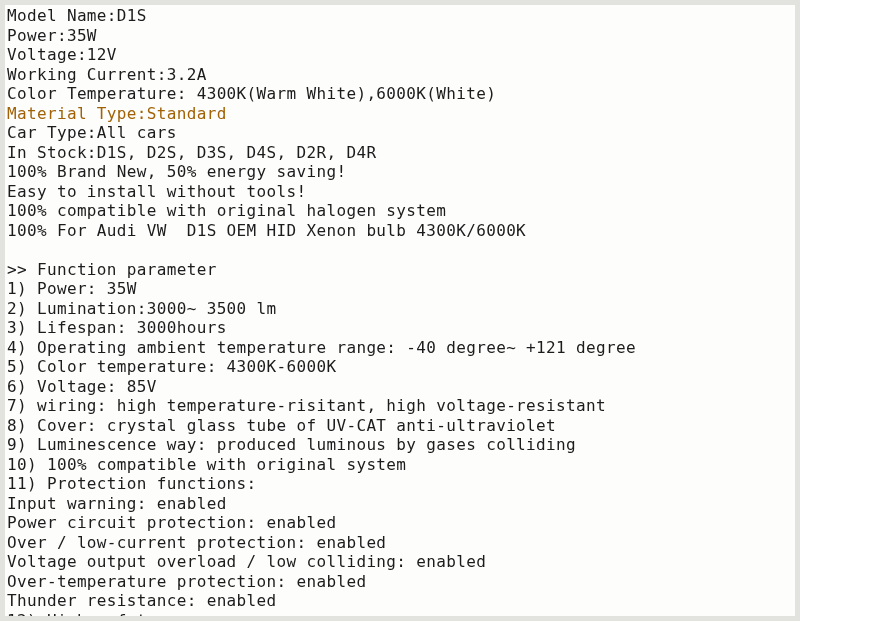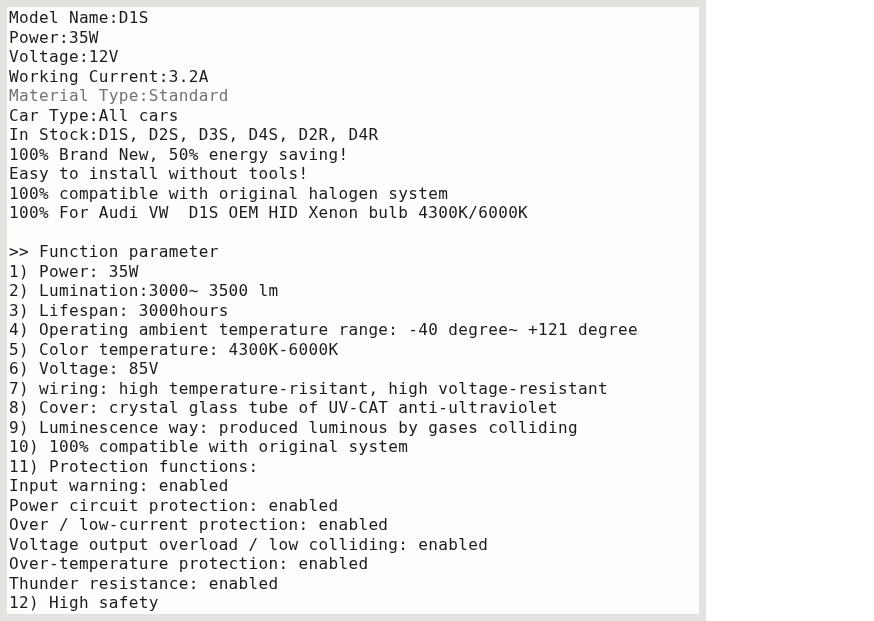--- a/index.html
+++ b/index.html
@@ -6,25 +6,25 @@
   html, body {
     margin: 0;
     padding: 0;
   }
   body {
     background: #ffffff;
     font-family: "DejaVu Sans Mono", monospace;
   }
   .page {
     position: relative;
-    width: 706px;
+    width: 800px;
     height: 621px;
     box-sizing: border-box;
     background: #fdfdfc;
-    border: 7px solid #6d28d9;
+    border: 5px solid #6d28d9;
     overflow: hidden;
   }
   .doc {
     position: absolute;
     left: 2px;
     top: 1px;
     right: 0;
     bottom: 0;
     overflow: hidden;
   }
@@ -47,21 +47,22 @@
 <body>
 
 <div class="page" style="background: rgb(253, 253, 252); border-color: rgb(226, 226, 222);">
   <div class="doc">
 
     <div class="spec-block">
       <div class="line" style="color: rgb(28, 28, 28);">Model Name:D1S</div>
       <div class="line" style="color: rgb(28, 28, 28);">Power:35W</div>
       <div class="line" style="color: rgb(28, 28, 28);">Voltage:12V</div>
       <div class="line" style="color: rgb(28, 28, 28);">Working Current:3.2A</div>
-      <div class="line" style="color: #737373;">Material Type:Standard</div>
+      <div class="line" style="color: rgb(28, 28, 28);">Color Temperature: 4300K(Warm White),6000K(White)</div>
+      <div class="line" style="color: #a16207;">Material Type:Standard</div>
       <div class="line" style="color: rgb(28, 28, 28);">Car Type:All cars</div>
       <div class="line" style="color: rgb(28, 28, 28);">In Stock:D1S, D2S, D3S, D4S, D2R, D4R</div>
       <div class="line" style="color: rgb(28, 28, 28);">100% Brand New, 50% energy saving!</div>
       <div class="line" style="color: rgb(28, 28, 28);">Easy to install without tools!</div>
       <div class="line" style="color: rgb(28, 28, 28);">100% compatible with original halogen system</div>
       <div class="line" style="color: rgb(28, 28, 28);">100% For Audi VW  D1S OEM HID Xenon bulb 4300K/6000K</div>
     </div>
 
     <div class="line blank" style="color: rgb(28, 28, 28);">&nbsp;</div>
 

